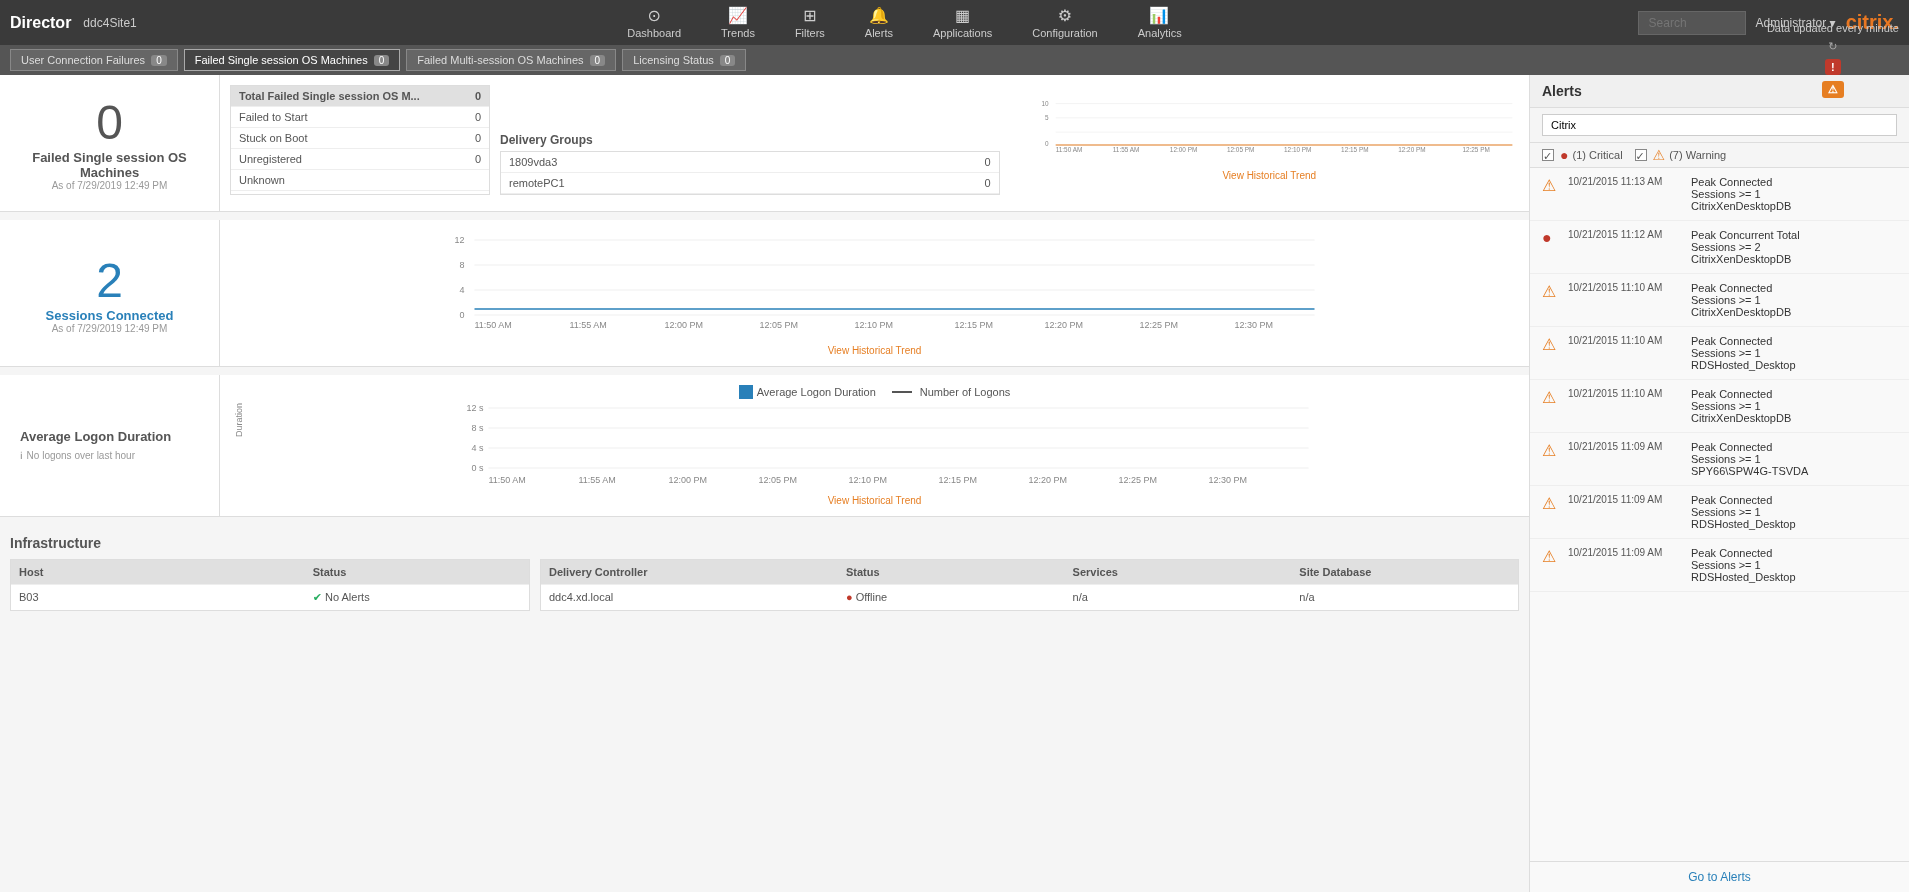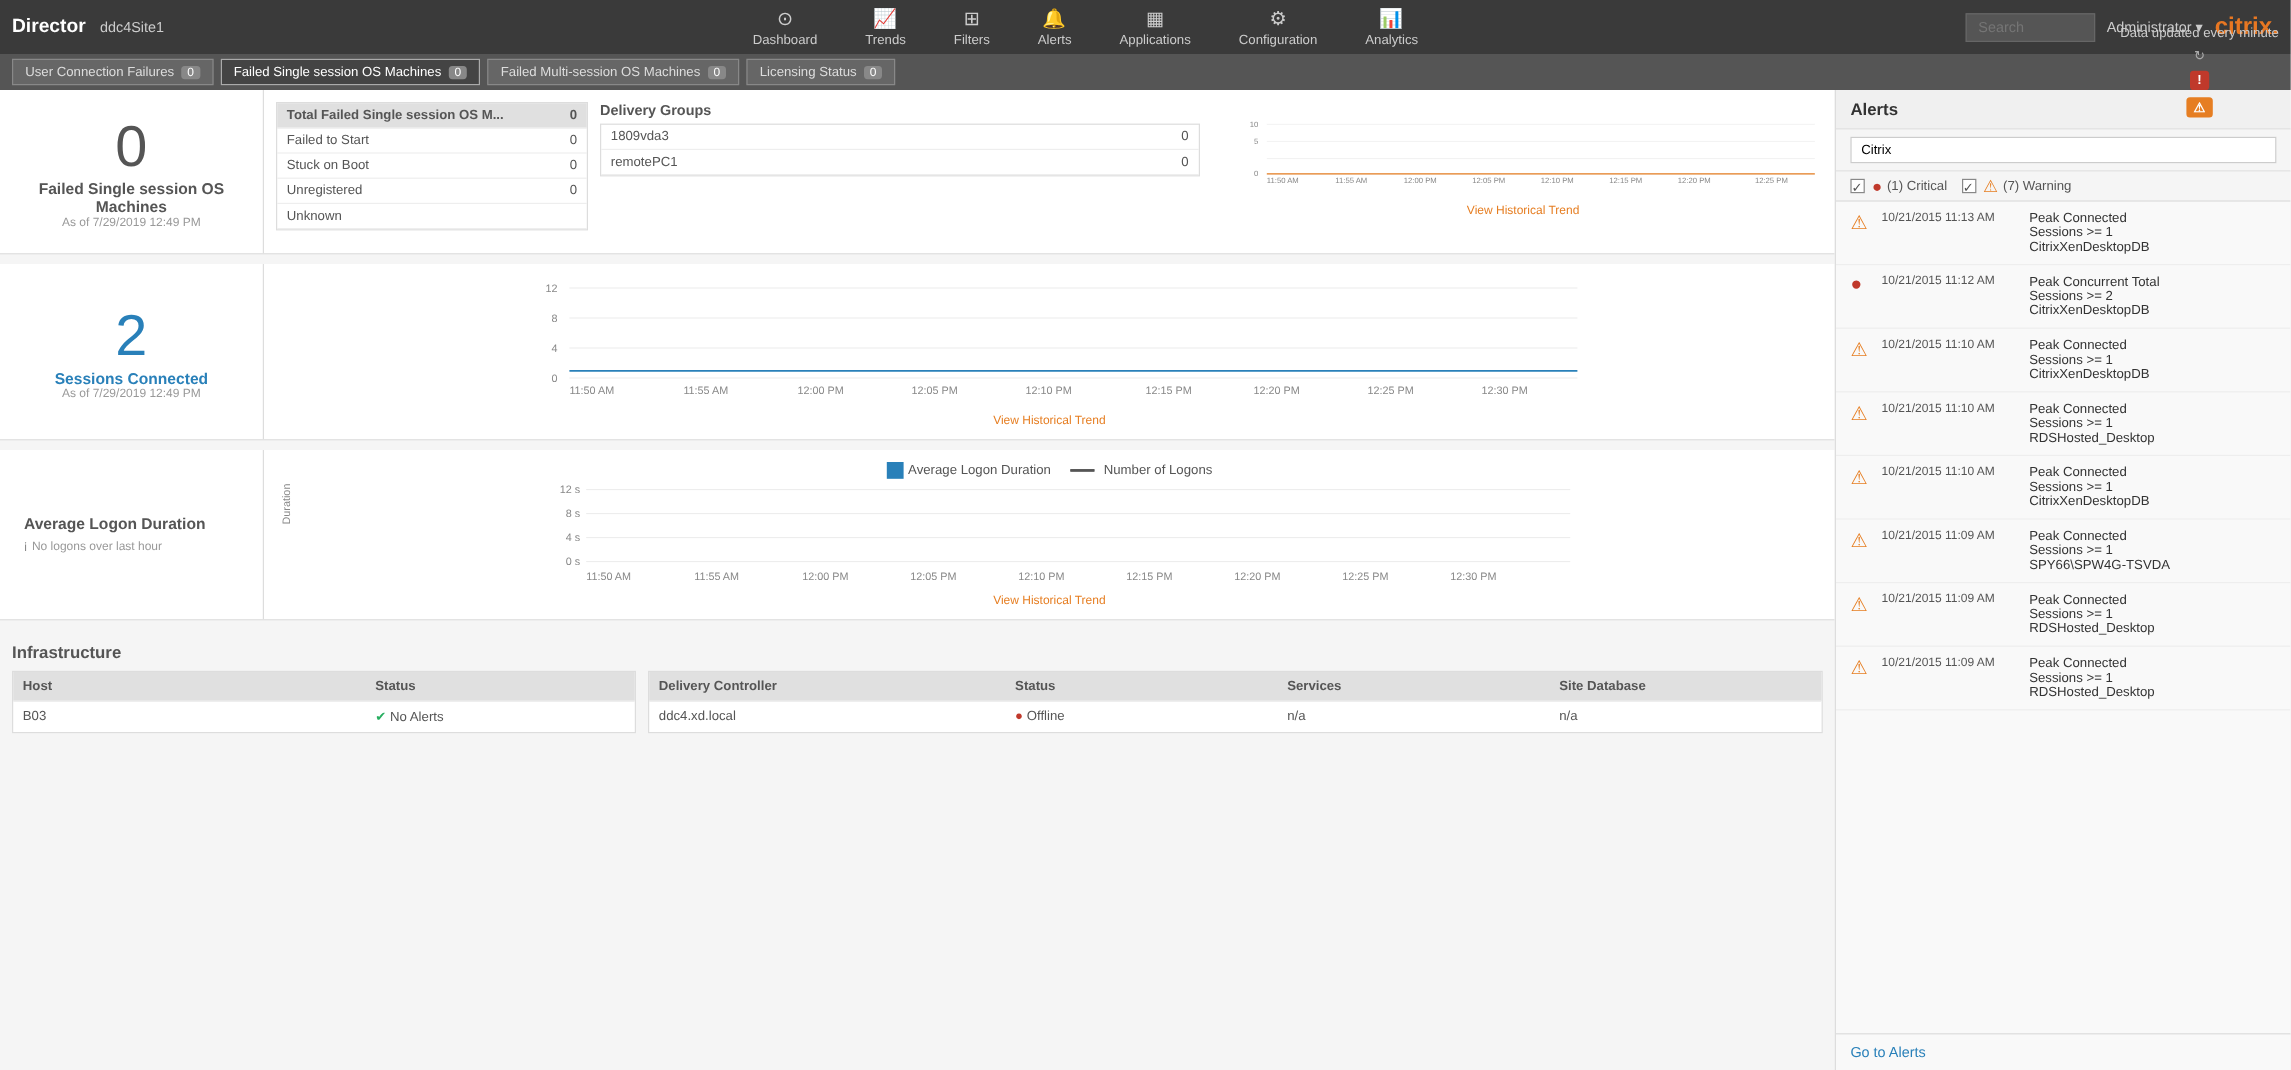--- a/index.html
+++ b/index.html
@@ -180,20 +180,21 @@
     }
     .failed-table-row.header {
       background: #e0e0e0;
       font-weight: bold;
     }
     .failed-table-row .row-label { flex: 1; color: #555; }
     .failed-table-row .row-val { color: #555; font-size: 11px; }
 
     .delivery-section {
       flex: 1;
+      margin-top: 48px;
     }
     .delivery-title { font-size: 12px; color: #555; margin-bottom: 4px; font-weight: bold; }
     .delivery-rows { background: #fff; border: 1px solid #ddd; }
     .delivery-row {
       display: flex;
       align-items: center;
       padding: 4px 8px;
       border-bottom: 1px solid #eee;
       font-size: 11px;
     }
@@ -349,21 +350,21 @@
       border-bottom: 1px solid #eee;
       gap: 8px;
     }
     .alert-icon-warning { color: #e67e22; font-size: 16px; min-width: 18px; }
     .alert-icon-critical { color: #c0392b; font-size: 16px; min-width: 18px; }
     .alert-time { font-size: 10px; color: #555; min-width: 115px; }
     .alert-desc { font-size: 11px; color: #333; }
     .alerts-footer {
       padding: 8px 12px;
       border-top: 1px solid #ddd;
-      text-align: left;
+      text-align: center;
     }
     .goto-alerts { color: #2980b9; font-size: 12px; cursor: pointer; }
     .chart-svg {
       width: 100%;
     }
     .axis-label { font-size: 9px; fill: #888; }
     .grid-line { stroke: #ddd; stroke-width: 0.5; }
 
     .status-ok { color: #27ae60; }
     .status-error { color: #c0392b; }

